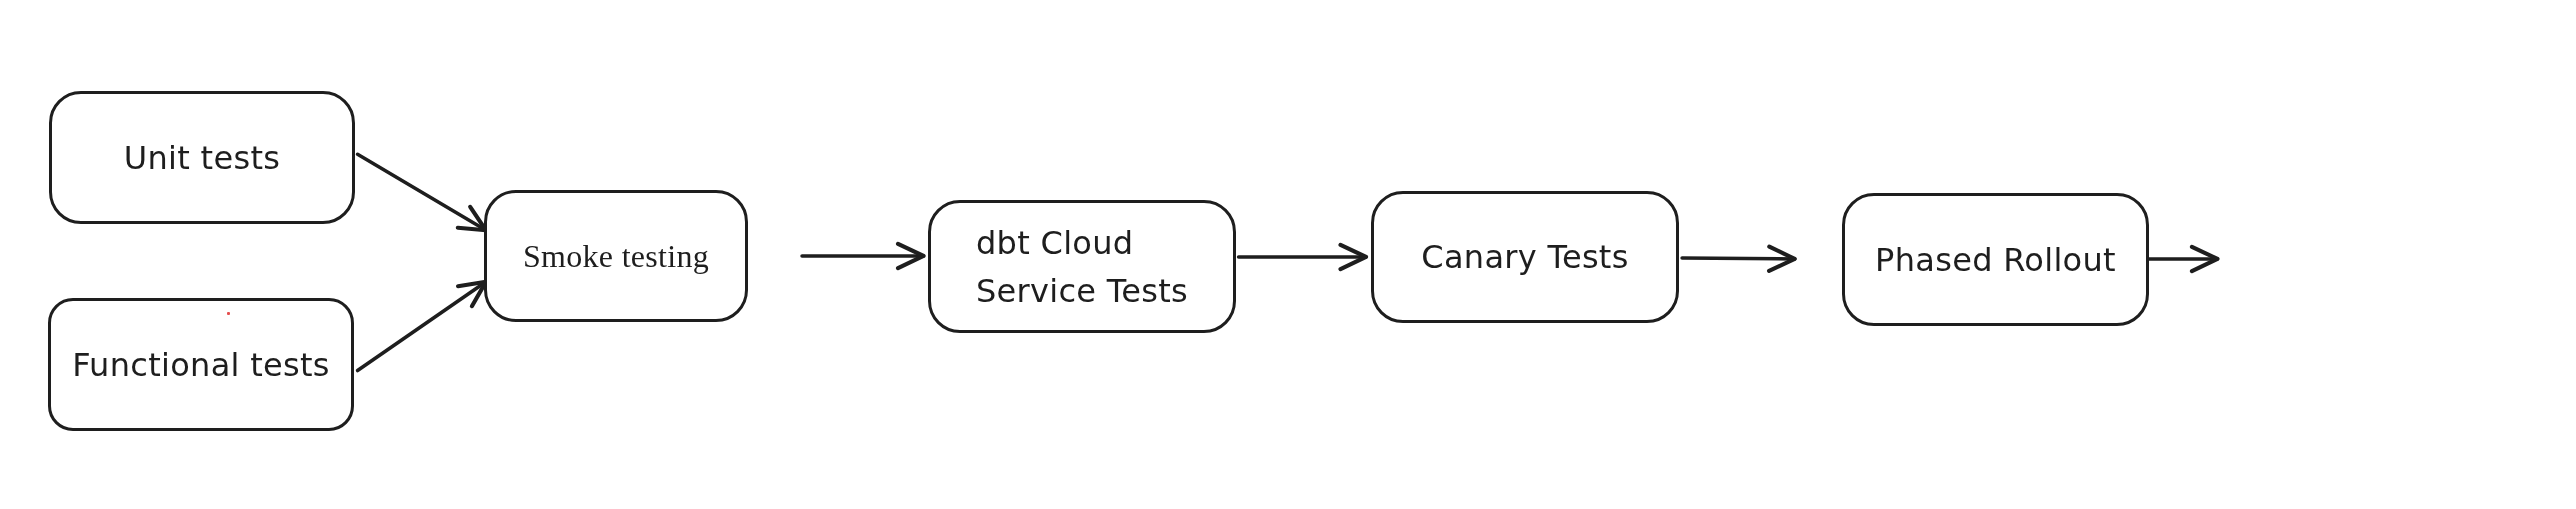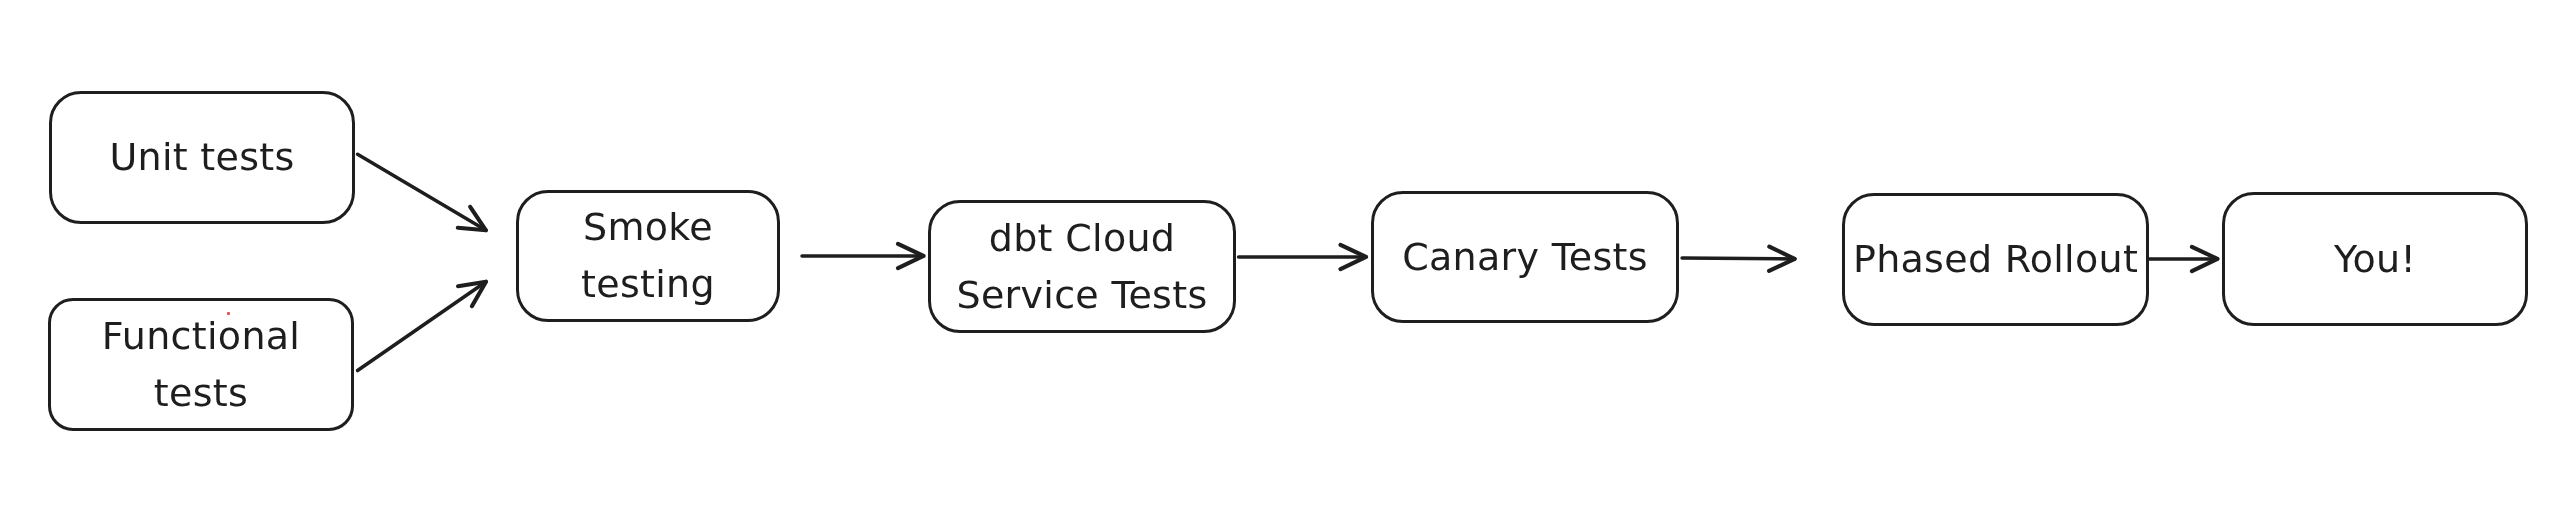--- a/index.html
+++ b/index.html
@@ -18,30 +18,30 @@
   .connectors{position:absolute;left:0;top:0;width:2576px;height:510px;}
   .edge{stroke:var(--stroke);stroke-width:3.6;fill:none;stroke-linecap:round;}
   .arrowhead-path{stroke:var(--stroke);stroke-width:3.4;fill:none;stroke-linecap:round;stroke-linejoin:round;}
   .node{
     position:absolute;
     box-sizing:border-box;
     border:3px solid var(--stroke);
     border-radius:32px;
     background:var(--background);
     display:flex;align-items:center;justify-content:center;
-    text-align:center;
+    text-align:left;
     color:var(--stroke);
-    font-size:38px;
+    font-size:32px;
     line-height:1.5;
     letter-spacing:0.3px;
     white-space:pre-line;
   }
   .node-unit-tests      {left:49px;  top:91px;  width:306px; height:133px;}
   .node-functional-tests{left:48px;  top:298px; width:306px; height:133px;border-radius:25px;}
-  .node-smoke-testing   {left:516px; top:190px; width:264px; height:132px;}
+  .node-smoke-testing   {left:484px; top:190px; width:264px; height:132px;font-family:Liberation Serif, serif;}
   .node-dbt             {left:928px; top:200px; width:308px; height:133px;}
   .node-canary-tests    {left:1371px;top:191px; width:308px; height:132px;}
   .node-phased-rollout  {left:1800px;top:193px; width:307px; height:133px;margin-left:42px;}
   .node-you             {left:2222px;top:192px; width:306px; height:134px;}
   .artifact-dot{
     position:absolute;left:227px;top:312px;width:3px;height:3px;
     background:var(--artifact-dot);border-radius:1px;opacity:.85;
   }
 </style>
 </head>
@@ -81,20 +81,17 @@
   </div>
 
   <div class="node node-canary-tests">
     <span>Canary Tests</span>
   </div>
 
   <div class="node node-phased-rollout">
     <span>Phased Rollout</span>
   </div>
 
-  <div class="node node-you">
-    <span>You!</span>
-  </div>
 
   <div class="artifact-dot"></div>
 
 </div>
 
 
 </body></html>

